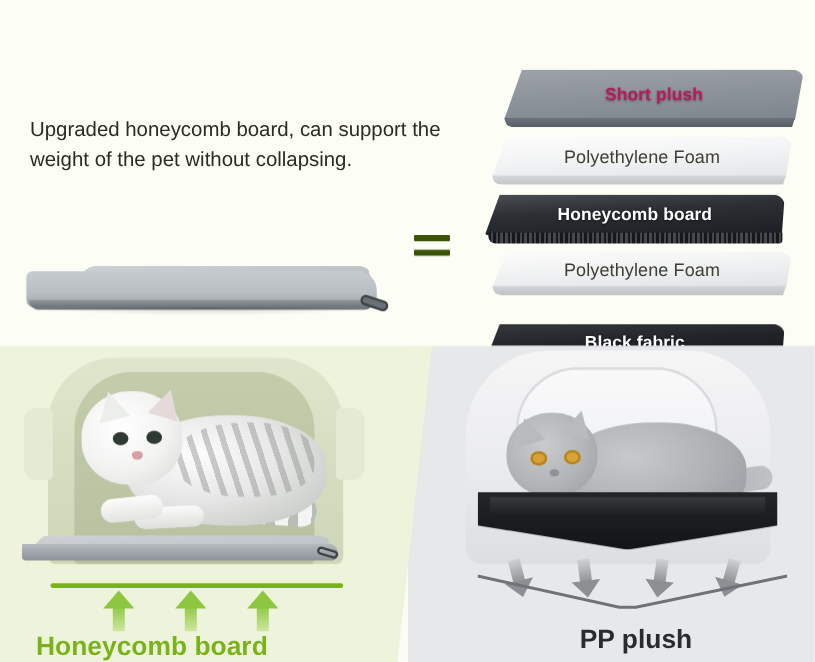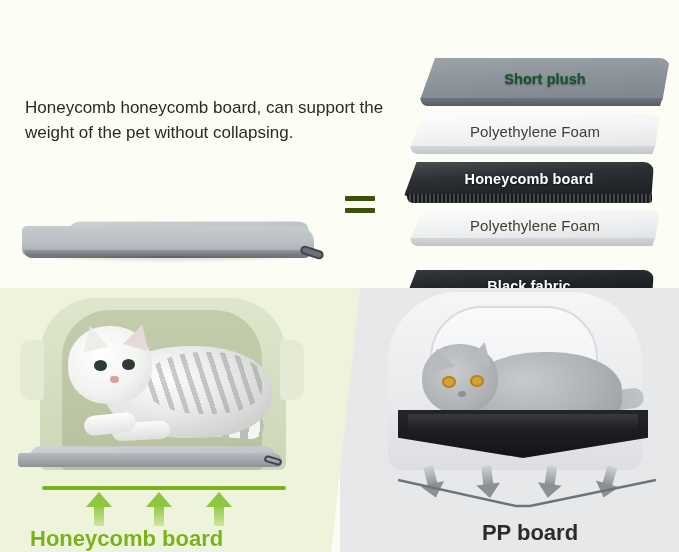--- a/index.html
+++ b/index.html
@@ -59,21 +59,21 @@
            border-radius:2px 10px 3px 3px; }
   .slab .edge { position:absolute; left:0; right:0; bottom:-6px; height:8px;
            border-radius:0 0 4px 8px; }
 
   
   .L1 { top:0; height:42px; left:18px; }
   .L1 .face { background:linear-gradient(177deg,#9ea3a9 0%,#8e949b 45%,#7e858c 100%);
            clip-path:polygon(6% 0%,100% 0%,97% 100%,0% 100%); }
   .L1 .edge { background:linear-gradient(180deg,#6e757c,#565d64);
            clip-path:polygon(0% 0%,97% 0%,96% 100%,1% 100%); }
-  .L1 .lbl { color:#14532d; text-shadow:0 1px 2px rgba(0,0,0,.45); }
+  .L1 .lbl { color:#be185d; text-shadow:0 1px 2px rgba(0,0,0,.45); }
 
   
   .L2 { top:56px; height:34px; left:8px; }
   .L2 .face { background:linear-gradient(177deg,#fdfdfd 0%,#f2f3f4 50%,#e3e5e7 100%);
            clip-path:polygon(5% 0%,100% 0%,98% 100%,0% 100%); }
   .L2 .edge { background:linear-gradient(180deg,#d5d8da,#c2c6c9);
            clip-path:polygon(0% 0%,98% 0%,97% 100%,1% 100%); }
   .L2 .lbl { color:#3d3f34; font-weight:normal; font-size:15px; }
 
   
@@ -246,21 +246,21 @@
 <body>
 
 <div id="stage">
 
   <div class="top-panel">
 
     <div class="headline">
       <br>
     </div>
 
-    <div class="subtitle">Honeycomb honeycomb board, can support the weight of the pet without collapsing.</div>
+    <div class="subtitle">Upgraded honeycomb board, can support the weight of the pet without collapsing.</div>
 
     <div class="mat-wrap">
       <div class="mat-top"></div>
       <div class="mat-body"></div>
       <div class="mat-base"></div>
       <div class="mat-shadow"></div>
       <div class="zip-pull"></div>
     </div>
 
     <div class="equals">
@@ -403,16 +403,16 @@
       <div class="down d4">
         <div class="shaft"></div>
           <div class="head"></div>
       </div>
     </div>
 
     <svg class="sag-curve" viewBox="0 0 258 36" preserveAspectRatio="none">
       <path d="M0,2 L118,28 L132,28 L258,2" fill="none" stroke="#6f7377" stroke-width="2.4"></path>
     </svg>
 
-    <div class="label-dark">PP board</div>
+    <div class="label-dark">PP plush</div>
 
   </div>
 </div>
 
 </body></html>

